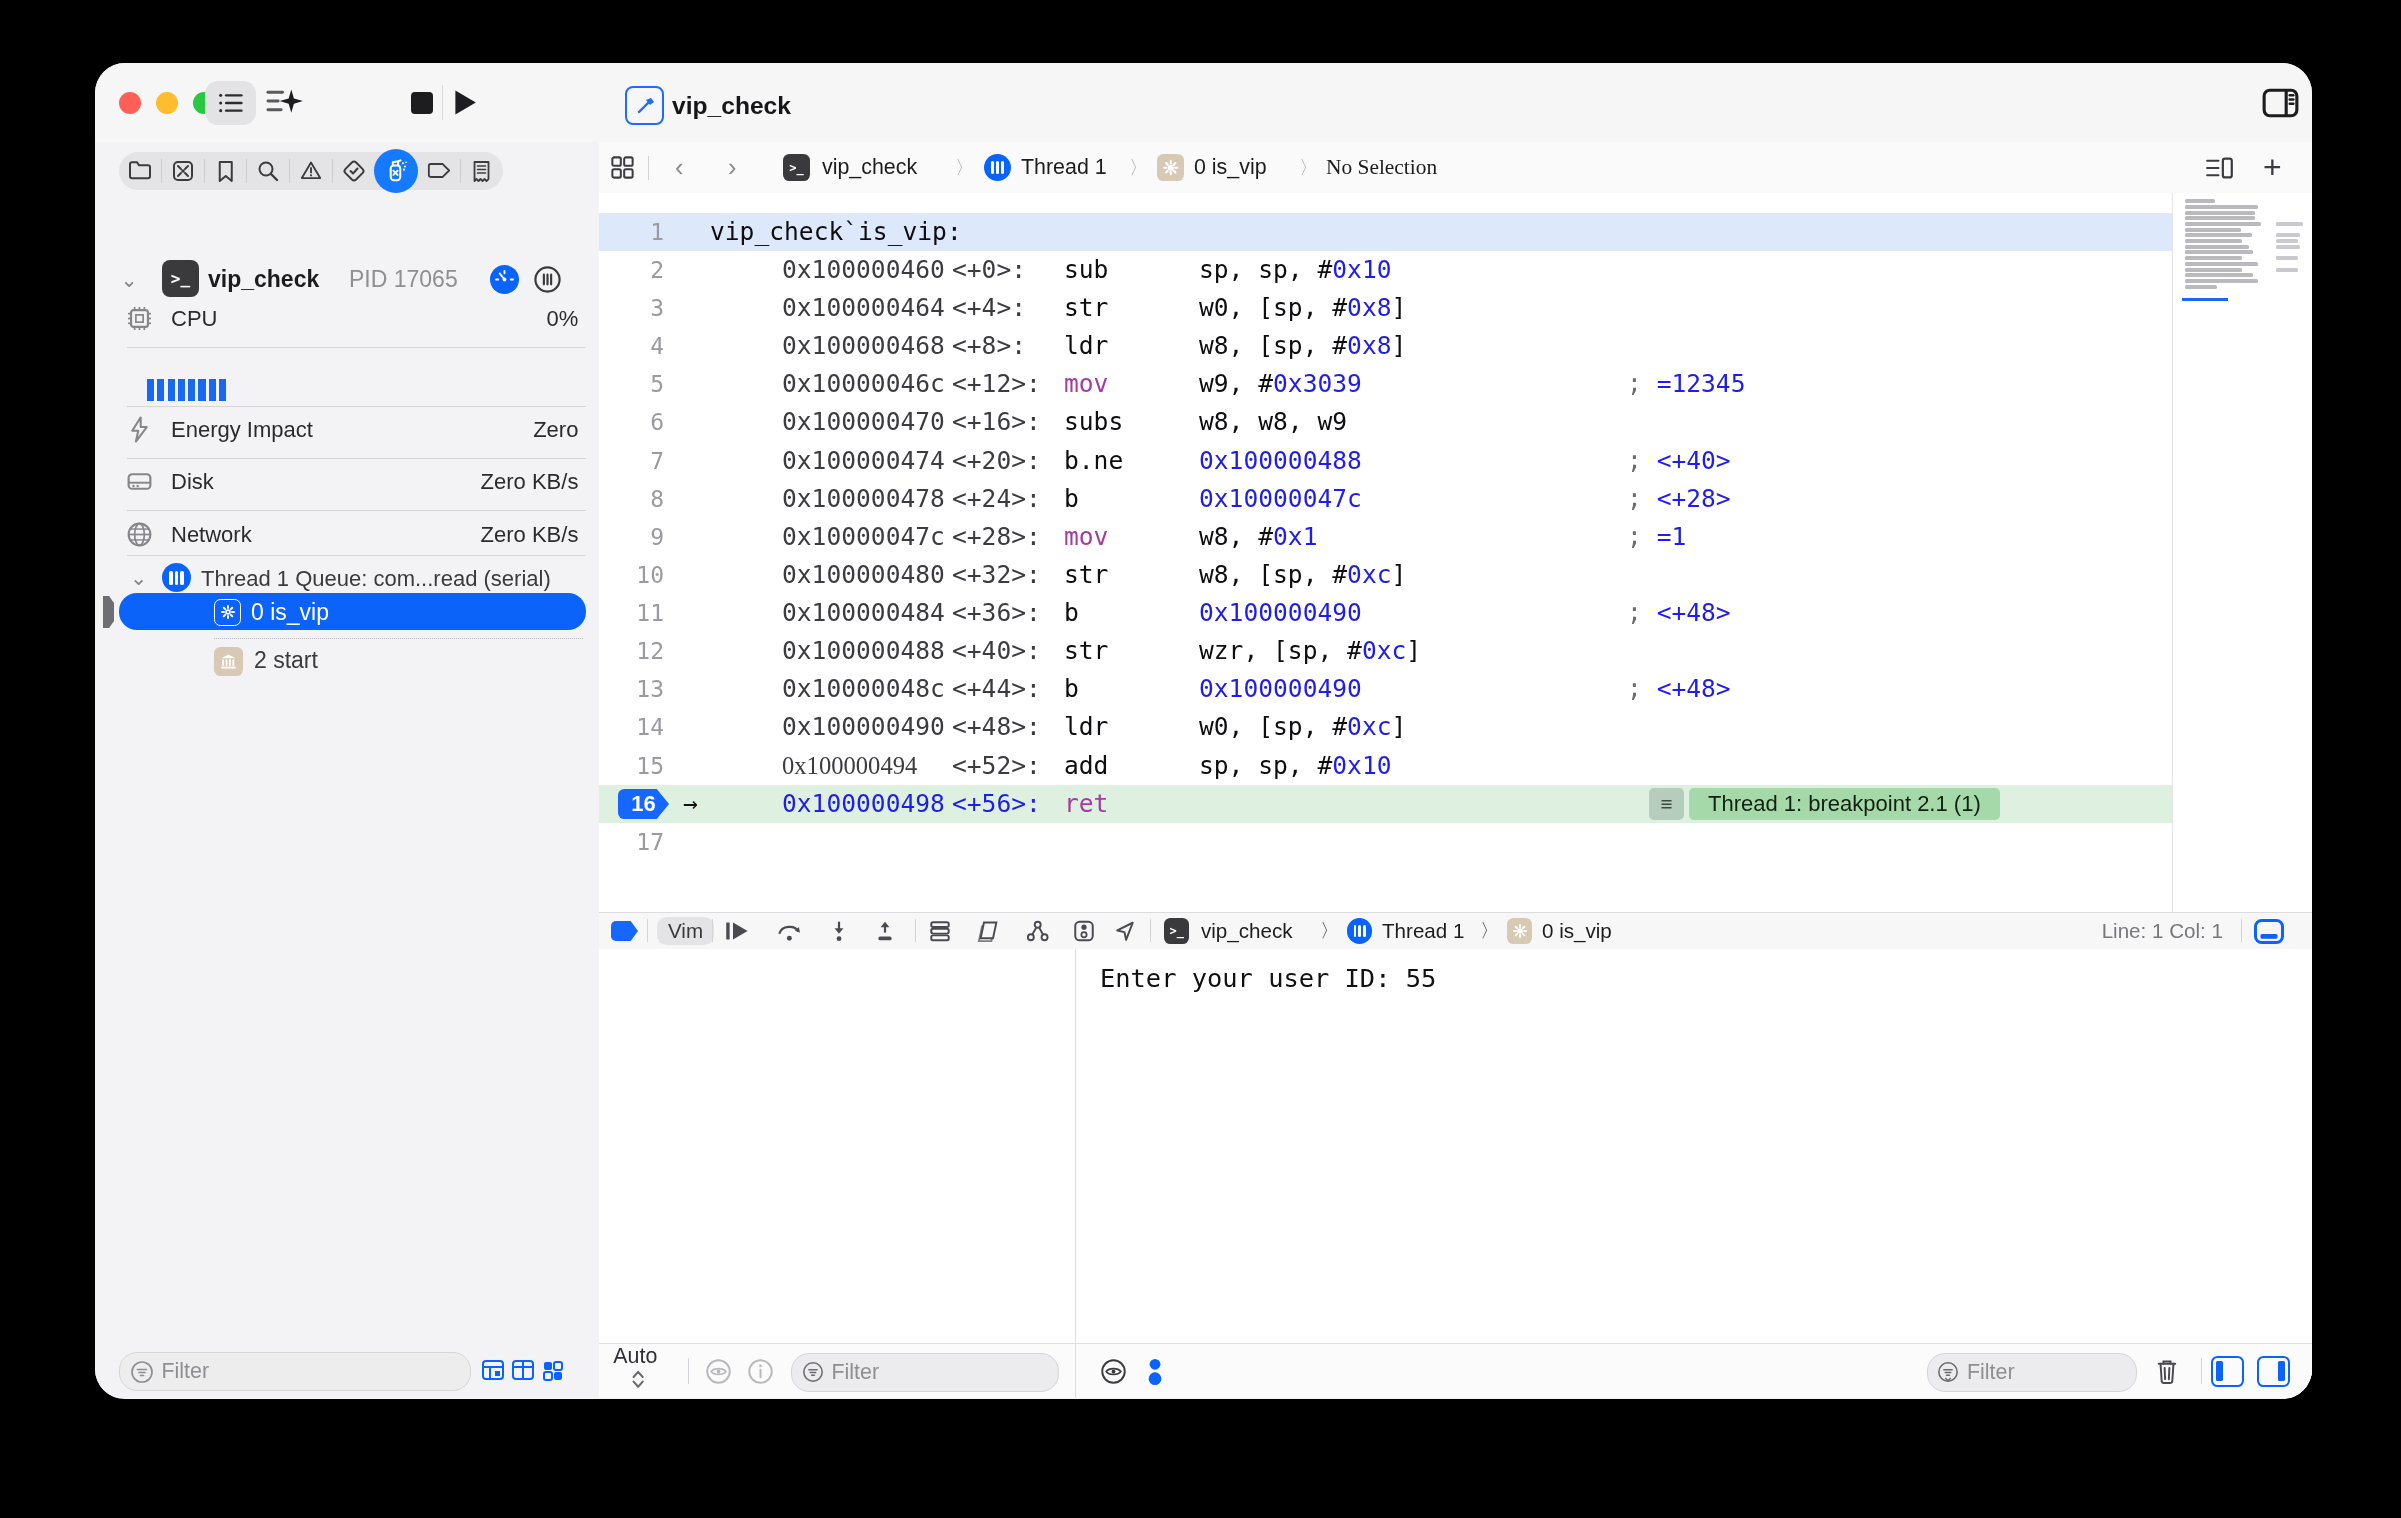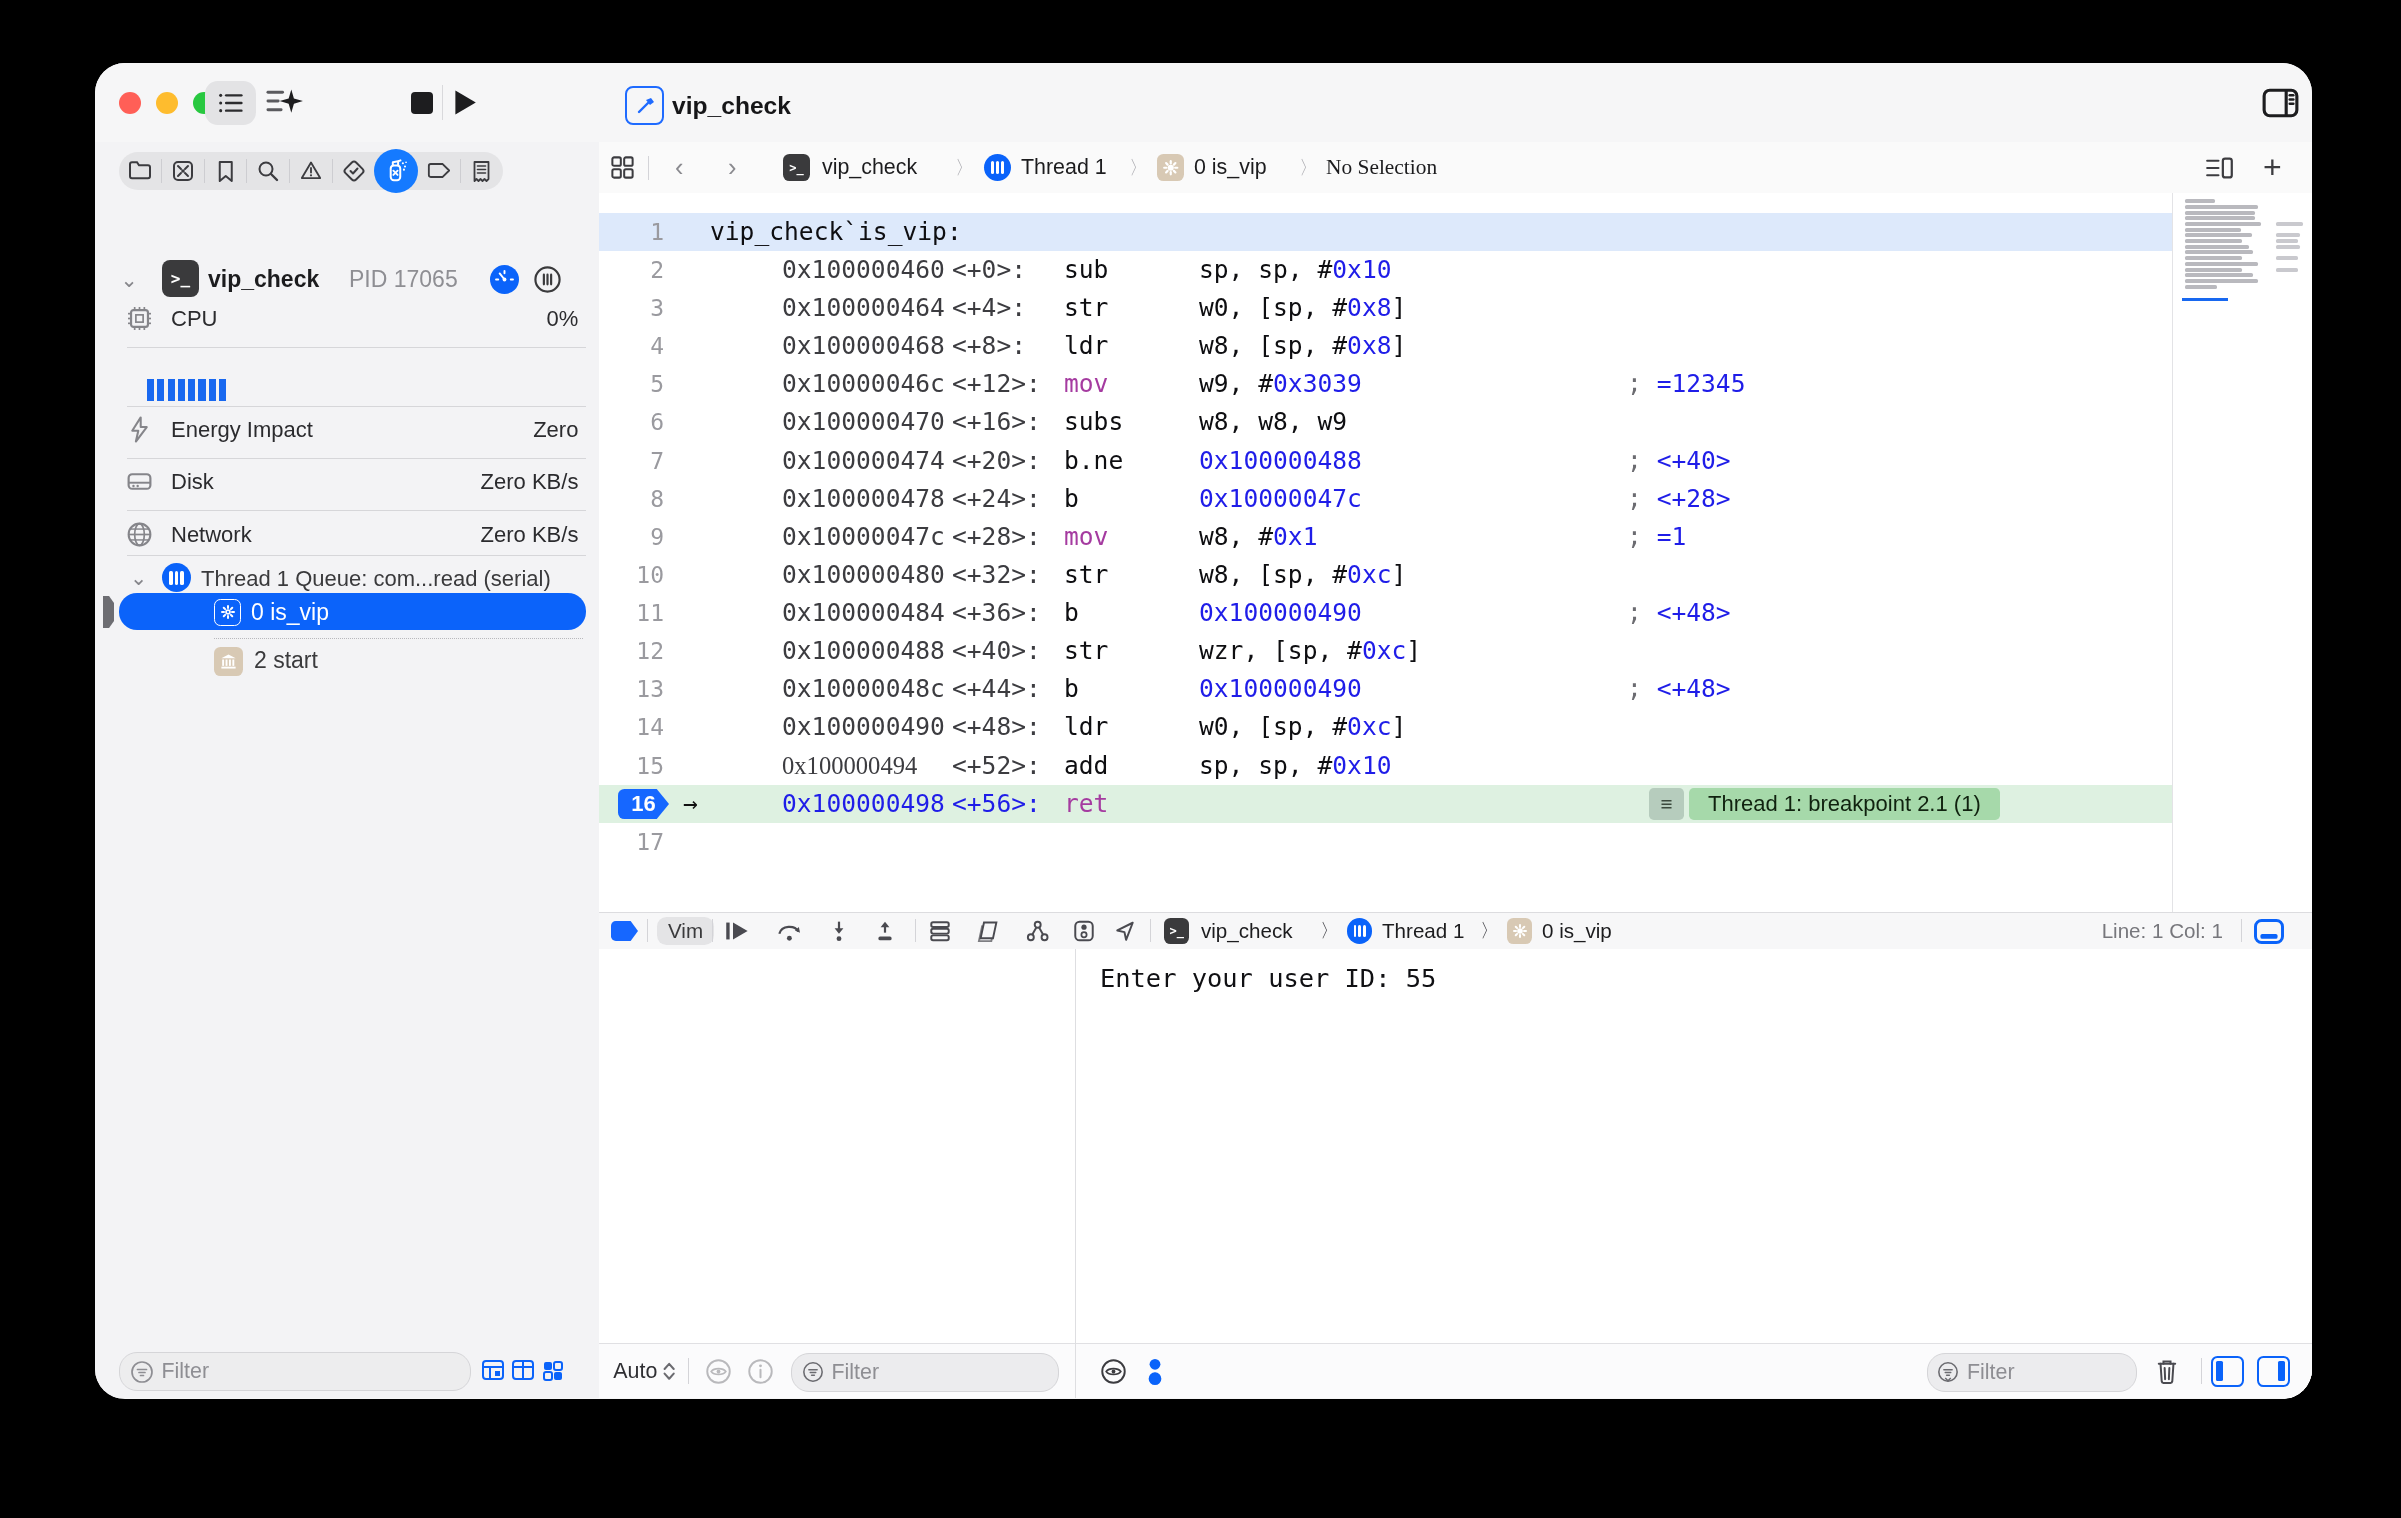--- a/index.html
+++ b/index.html
@@ -679,21 +679,21 @@
       <span class="db-item" style="right:27px;">
           <svg width="32" height="27" viewBox="0 0 26 22">
             <rect x="2" y="2" width="22" height="18" rx="5" fill="none" stroke="#0a63fa" stroke-width="2.4"></rect>
             <rect x="6" y="13" width="14" height="4" rx="1.5" fill="#0a63fa"></rect>
           </svg>
         </span>
     </div>
 
     <div class="console-left">
       <div class="bottombar">
-        <span class="bb-item" style="left:14.3px;">
+        <span class="bb-item" style="left:14.3px;flex-direction:column;">
             <span class="autotxt">Auto</span>
             <svg width="14.3" height="20.6" viewBox="0 0 12 18" style="margin-left:4.8px;">
               <path d="M2 7 L6 2.5 L10 7" fill="none" stroke="#6b6b70" stroke-width="1.8" stroke-linecap="round" stroke-linejoin="round"></path>
               <path d="M2 11 L6 15.5 L10 11" fill="none" stroke="#6b6b70" stroke-width="1.8" stroke-linecap="round" stroke-linejoin="round"></path>
             </svg>
           </span>
         <span class="db-div" style="left:89px;top:14.3px;height:25.4px;"></span>
         <span class="bb-item ghost" style="left:106px;">
             <svg width="27" height="27" viewBox="0 0 24 24">
               <circle cx="12" cy="12" r="10" fill="none" stroke="#6b6b70" stroke-width="1.7"></circle>

